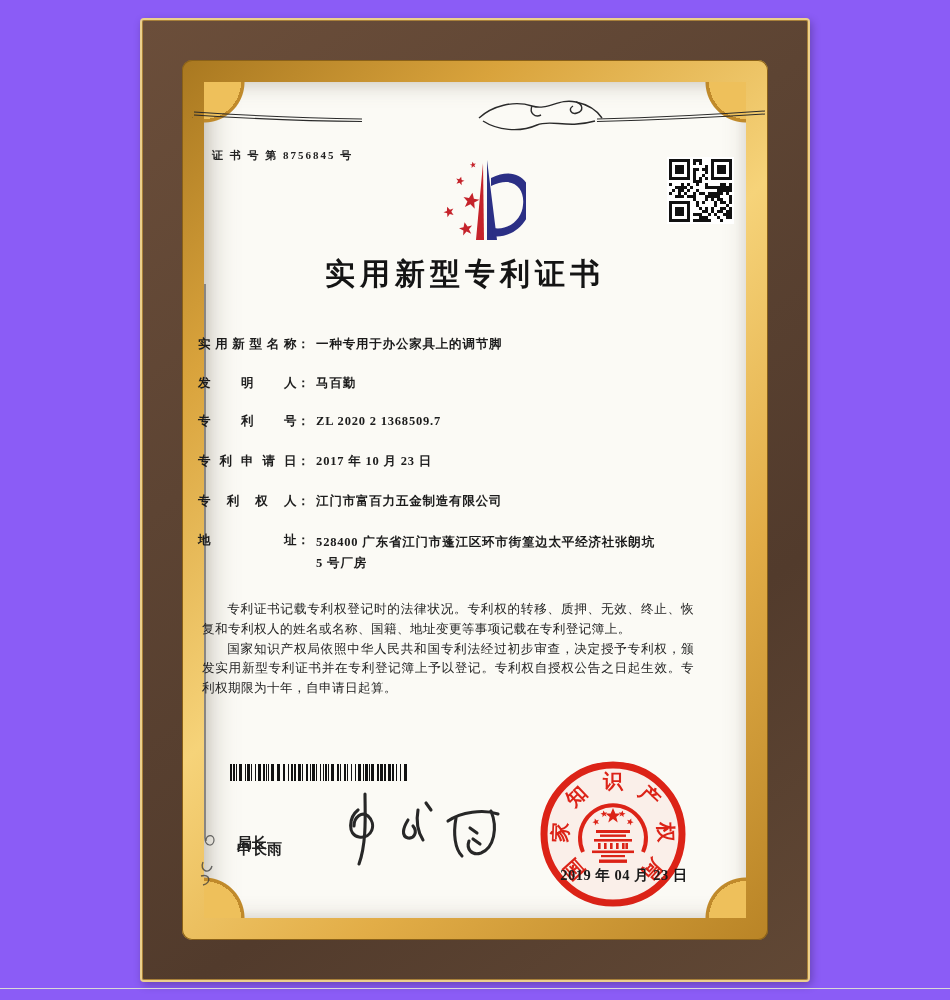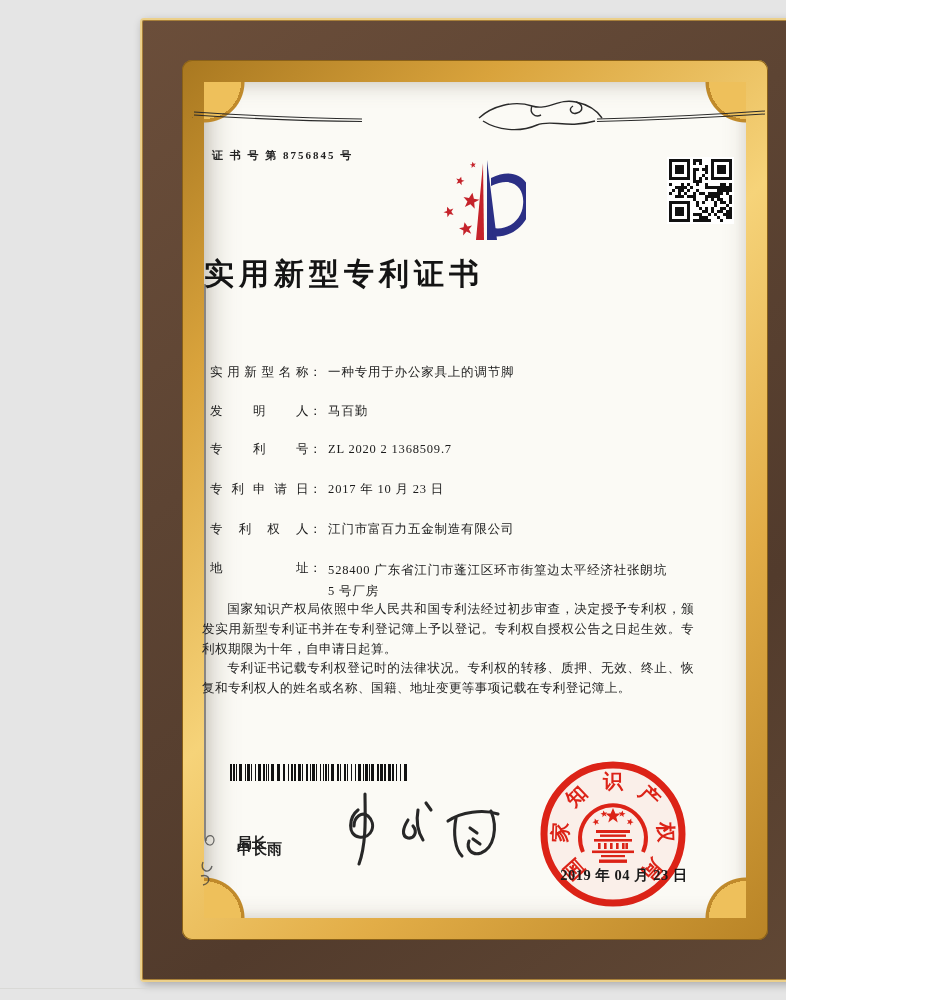--- a/index.html
+++ b/index.html
@@ -1,16 +1,16 @@
 <!DOCTYPE html>
 <html><head>
 <meta charset="utf-8">
 <style>
   html,body{margin:0;padding:0;background:#fff;}
-  .stage{position:relative;width:786px;height:1000px;background:#e5e5e5;overflow:hidden;
+  .stage{position:relative;width:950px;height:1000px;background:#8b5cf6;overflow:hidden;
          font-family:"Liberation Serif","DejaVu Serif",serif;color:#1c1c1c;}
   .edge-line{position:absolute;left:0;top:988px;width:950px;height:1px;background:#d9d9d6;}
 
   
   .frame{position:absolute;left:140px;top:18px;width:670px;height:964px;
          background:linear-gradient(145deg,#6b4e3a 0%,#5d4433 35%,#523b2c 70%,#614835 100%);
          border:2px solid #ecd08b;border-radius:4px;box-sizing:border-box;
          box-shadow:0 0 0 1px #a8803a inset, 2px 3px 8px rgba(0,0,0,.25);}
   .gold{position:absolute;left:182px;top:60px;width:586px;height:880px;
         background:linear-gradient(135deg,#a97820 0%,#d9a33c 22%,#f6d379 48%,#e2ad47 72%,#b98426 100%);
@@ -26,26 +26,26 @@
   .scoop.bl{left:204px;top:864px;background:radial-gradient(circle at 0 100%,#eec05b 0 37px,#c08a2b 37px 40px,transparent 41px);}
   .scoop.br{left:692px;top:864px;background:radial-gradient(circle at 100% 100%,#eec05b 0 37px,#c08a2b 37px 40px,transparent 41px);}
 
   
   .flourish{position:absolute;left:192px;top:88px;width:575px;height:56px;}
   .cert-no{position:absolute;left:212px;top:148px;font-size:11px;font-weight:600;
            letter-spacing:2px;color:#222;}
   .logo{position:absolute;left:430px;top:156px;width:96px;height:96px;}
   .qr{position:absolute;left:667px;top:157px;width:67px;height:67px;background:#fff;
       display:flex;align-items:center;justify-content:center;}
-  .title{position:absolute;left:204px;top:254px;width:522px;
+  .title{position:absolute;left:204px;top:254px;width:522px;text-align:center;
          font-size:30px;font-weight:bold;letter-spacing:5px;color:#141414;}
 
   
-  .row{position:absolute;left:210px;font-size:12.5px;font-weight:400;line-height:17px;
-       letter-spacing:.6px;white-space:nowrap;margin-top:28px;}
+  .row{position:absolute;left:198px;font-size:12.5px;font-weight:700;line-height:17px;
+       letter-spacing:.6px;white-space:nowrap;}
   .row .lbl{display:inline-block;width:99px;text-align:justify;text-align-last:justify;
             vertical-align:top;}
   .row .colon{display:inline-block;vertical-align:top;}
   .row .val{display:inline-block;vertical-align:top;margin-left:6px;letter-spacing:.8px;}
   .row.wrap{white-space:normal;}
   .row.wrap .val{width:340px;line-height:21px;}
   .grant-pair{display:inline-block;white-space:nowrap;}
   .grant-gap{display:inline-block;width:54px;}
 
   
@@ -370,22 +370,22 @@
     <span class="lbl">专利申请日</span><span class="colon">：</span><span class="val">2017 年 10 月 23 日</span>
   </div>
   <div class="row" style="top:493px">
     <span class="lbl">专利权人</span><span class="colon">：</span><span class="val">江门市富百力五金制造有限公司</span>
   </div>
   <div class="row wrap" style="top:532px">
     <span class="lbl">地址</span><span class="colon">：</span><span class="val">528400 广东省江门市蓬江区环市街篁边太平经济社张朗坑 5 号厂房</span>
   </div>
 
   <div class="body-text">
+    <p>专利证书记载专利权登记时的法律状况。专利权的转移、质押、无效、终止、恢复和专利权人的姓名或名称、国籍、地址变更等事项记载在专利登记簿上。</p>
     <p>国家知识产权局依照中华人民共和国专利法经过初步审查，决定授予专利权，颁发实用新型专利证书并在专利登记簿上予以登记。专利权自授权公告之日起生效。专利权期限为十年，自申请日起算。</p>
-    <p>专利证书记载专利权登记时的法律状况。专利权的转移、质押、无效、终止、恢复和专利权人的姓名或名称、国籍、地址变更等事项记载在专利登记簿上。</p>
   </div>
 
   <div class="barcode"><svg width="180" height="17">
         <rect x="0" y="0" width="2" height="17" fill="#111"></rect>
         <rect x="3" y="0" width="2" height="17" fill="#111"></rect>
         <rect x="6" y="0" width="1" height="17" fill="#111"></rect>
         <rect x="9" y="0" width="3" height="17" fill="#111"></rect>
         <rect x="15" y="0" width="1" height="17" fill="#111"></rect>
         <rect x="17" y="0" width="3" height="17" fill="#111"></rect>
         <rect x="21" y="0" width="1" height="17" fill="#111"></rect>

